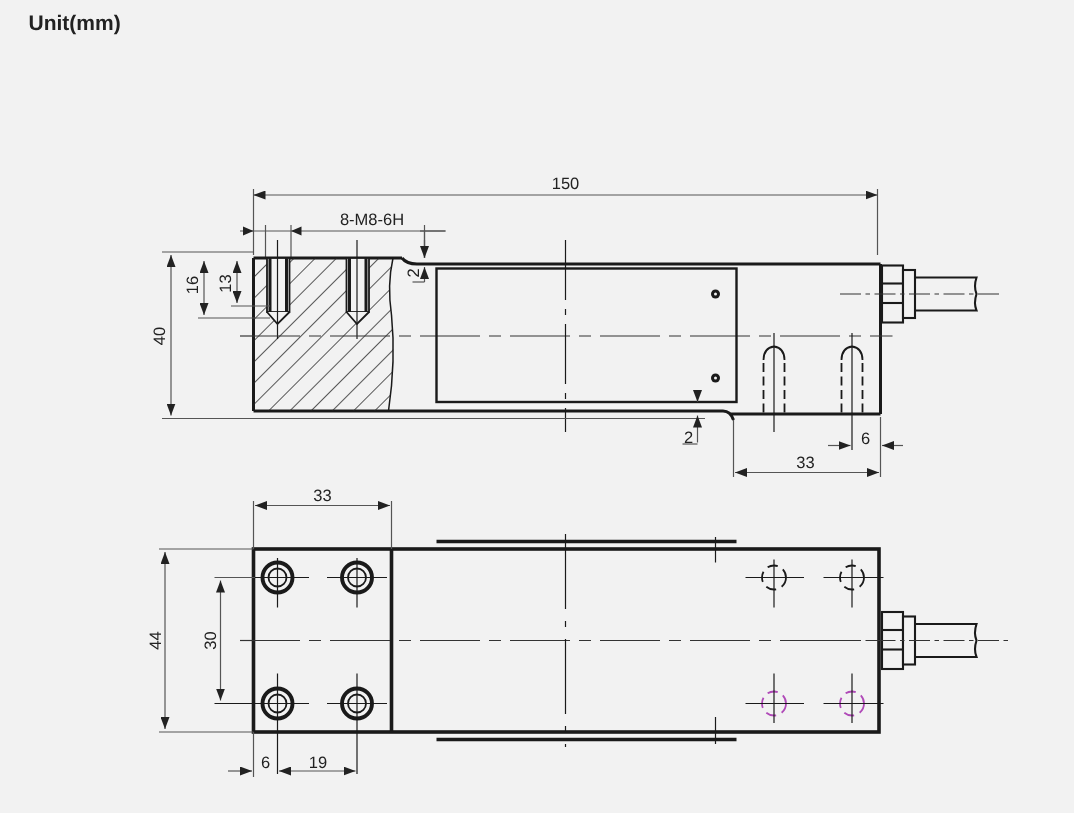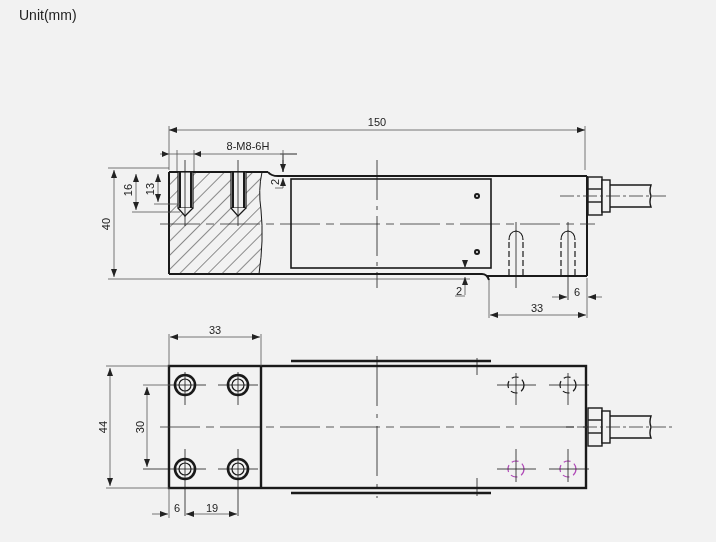--- a/index.html
+++ b/index.html
@@ -3,20 +3,21 @@
 <meta charset="utf-8">
 <style>
   html, body { margin: 0; padding: 0; }
   body {
     width: 716px; height: 542px; background: #f2f2f2; overflow: hidden; position: relative;
     font-family: "Liberation Sans", sans-serif;
   }
   .unit-label {
     position: absolute; left: 19px; top: 7px; font-size: 14px; color: #222;
     font-family: "Liberation Sans", sans-serif;
+    font-weight: bold;
   }
   svg { position: absolute; left: 0; top: 0; }
   .dim-text { font-family: "Liberation Sans", sans-serif; font-size: 11px; fill: #222; }
 </style>
 </head>
 <body>
 
 <div class="unit-label">Unit(mm)</div>
 
 <svg width="716" height="542" viewBox="0 0 716 542">

